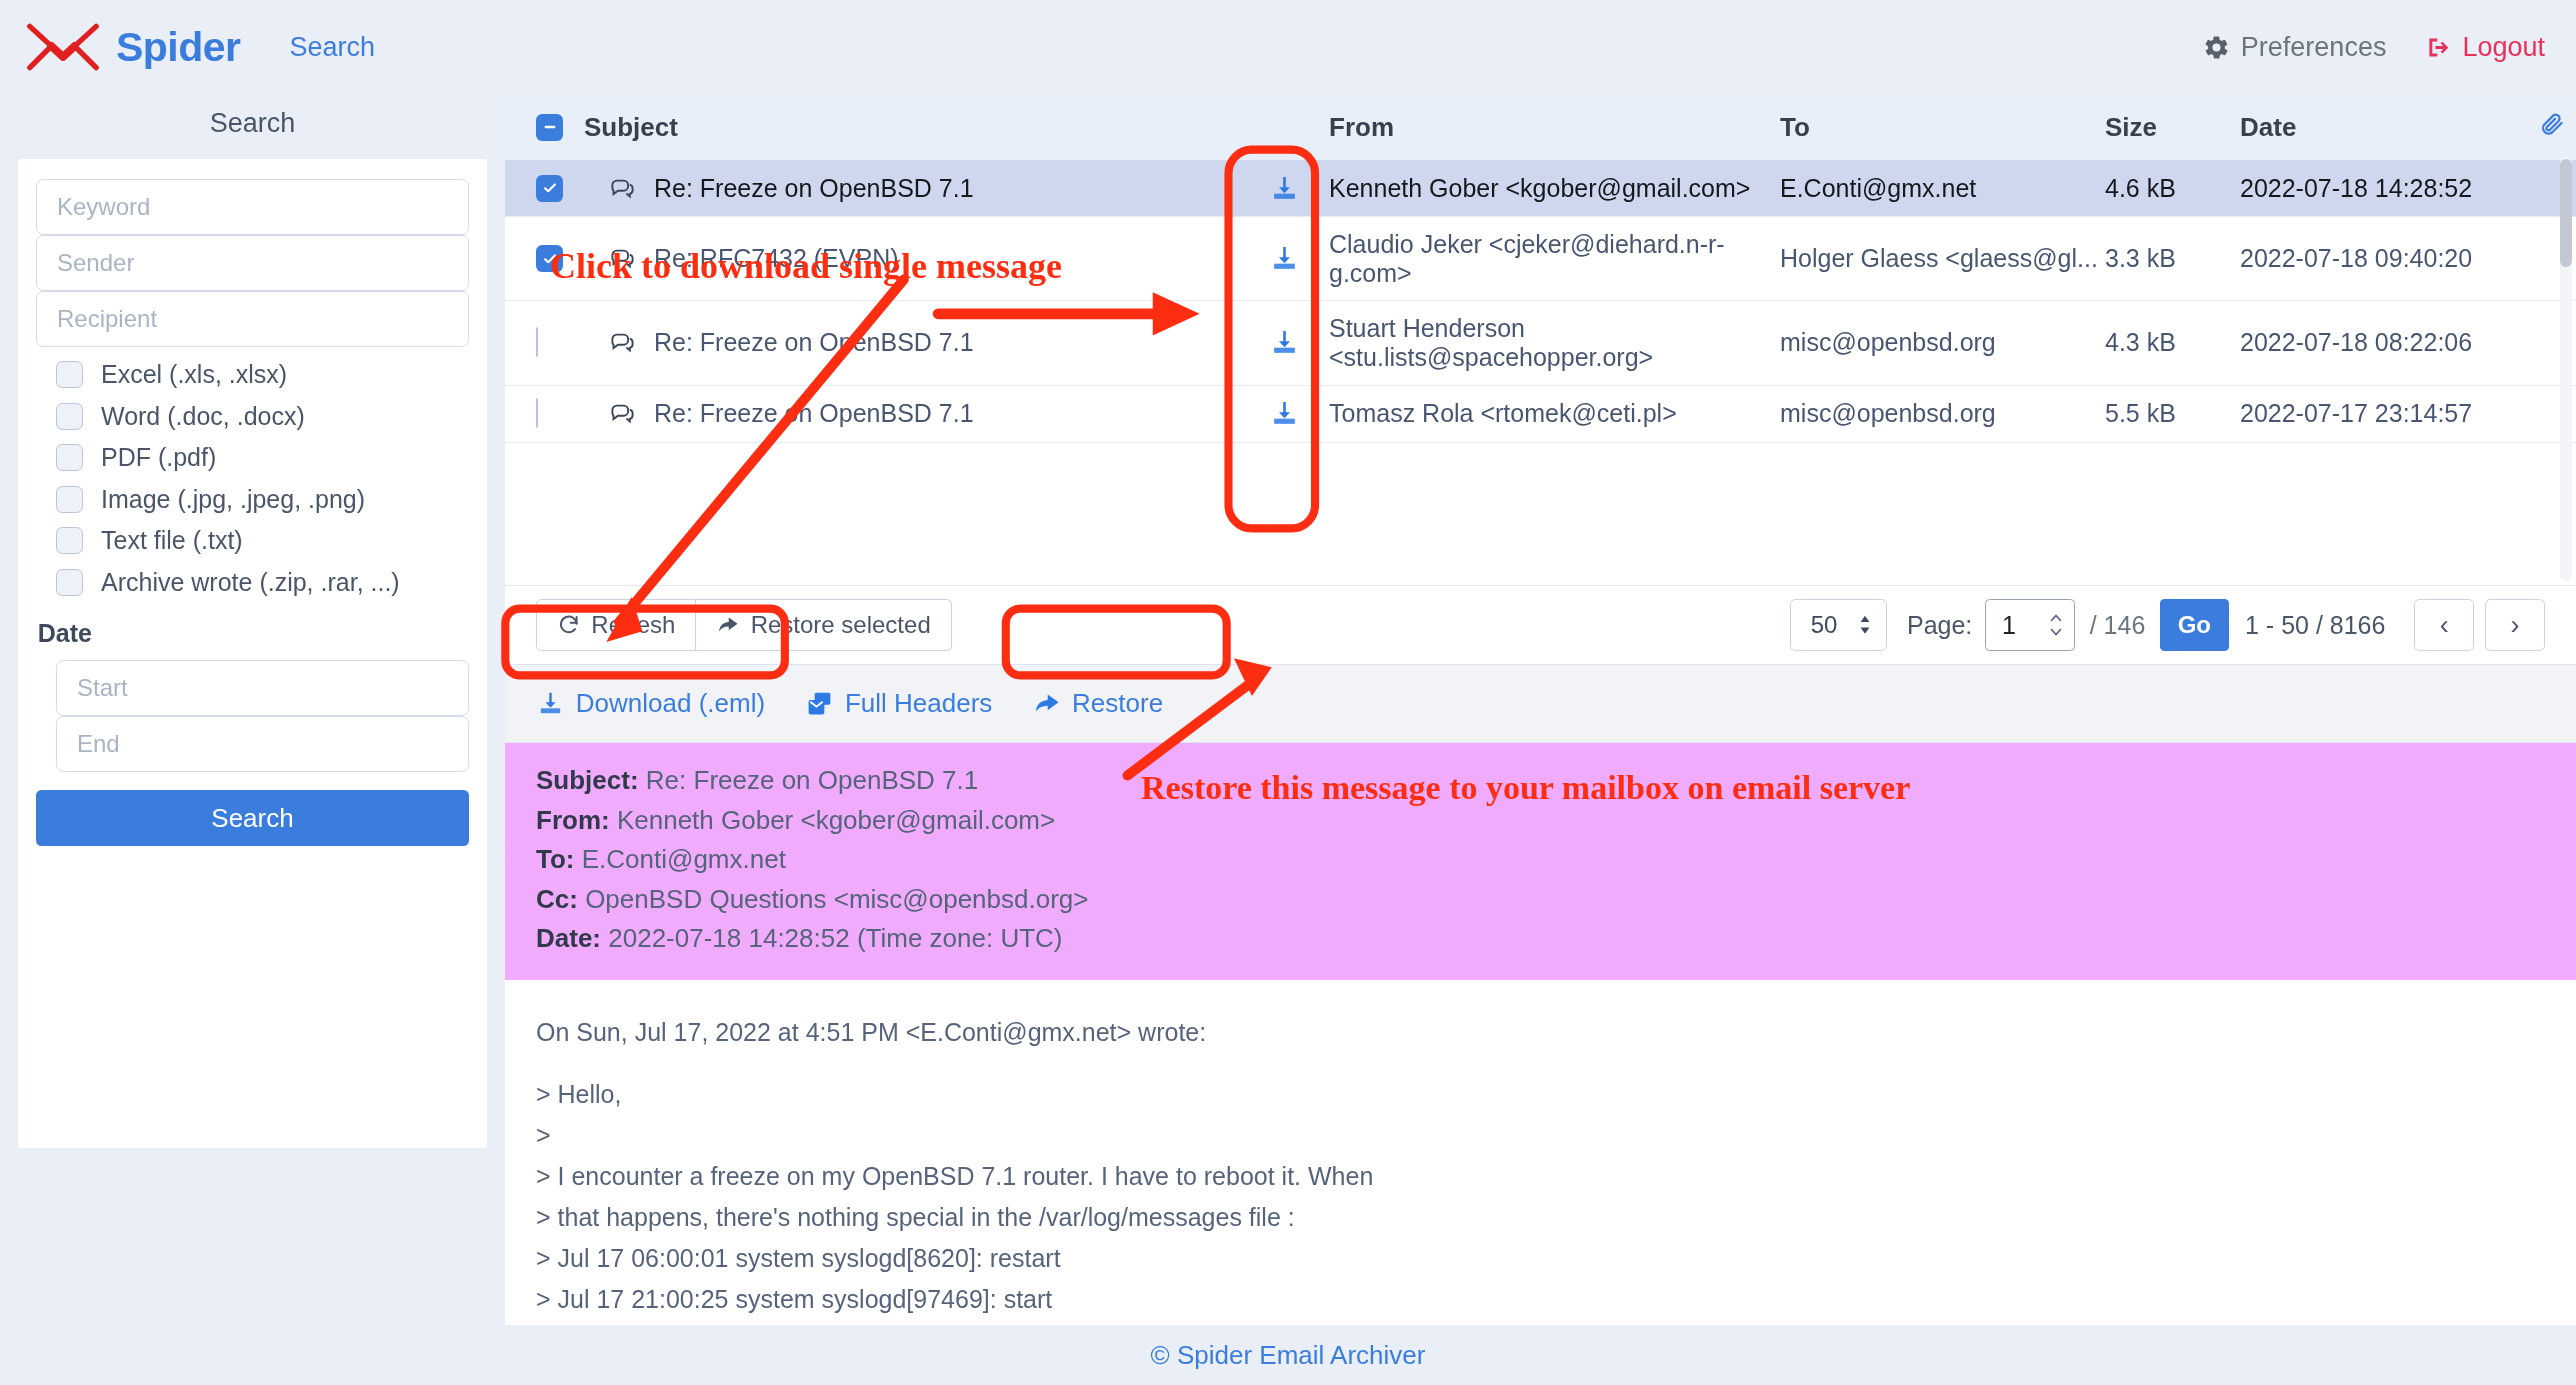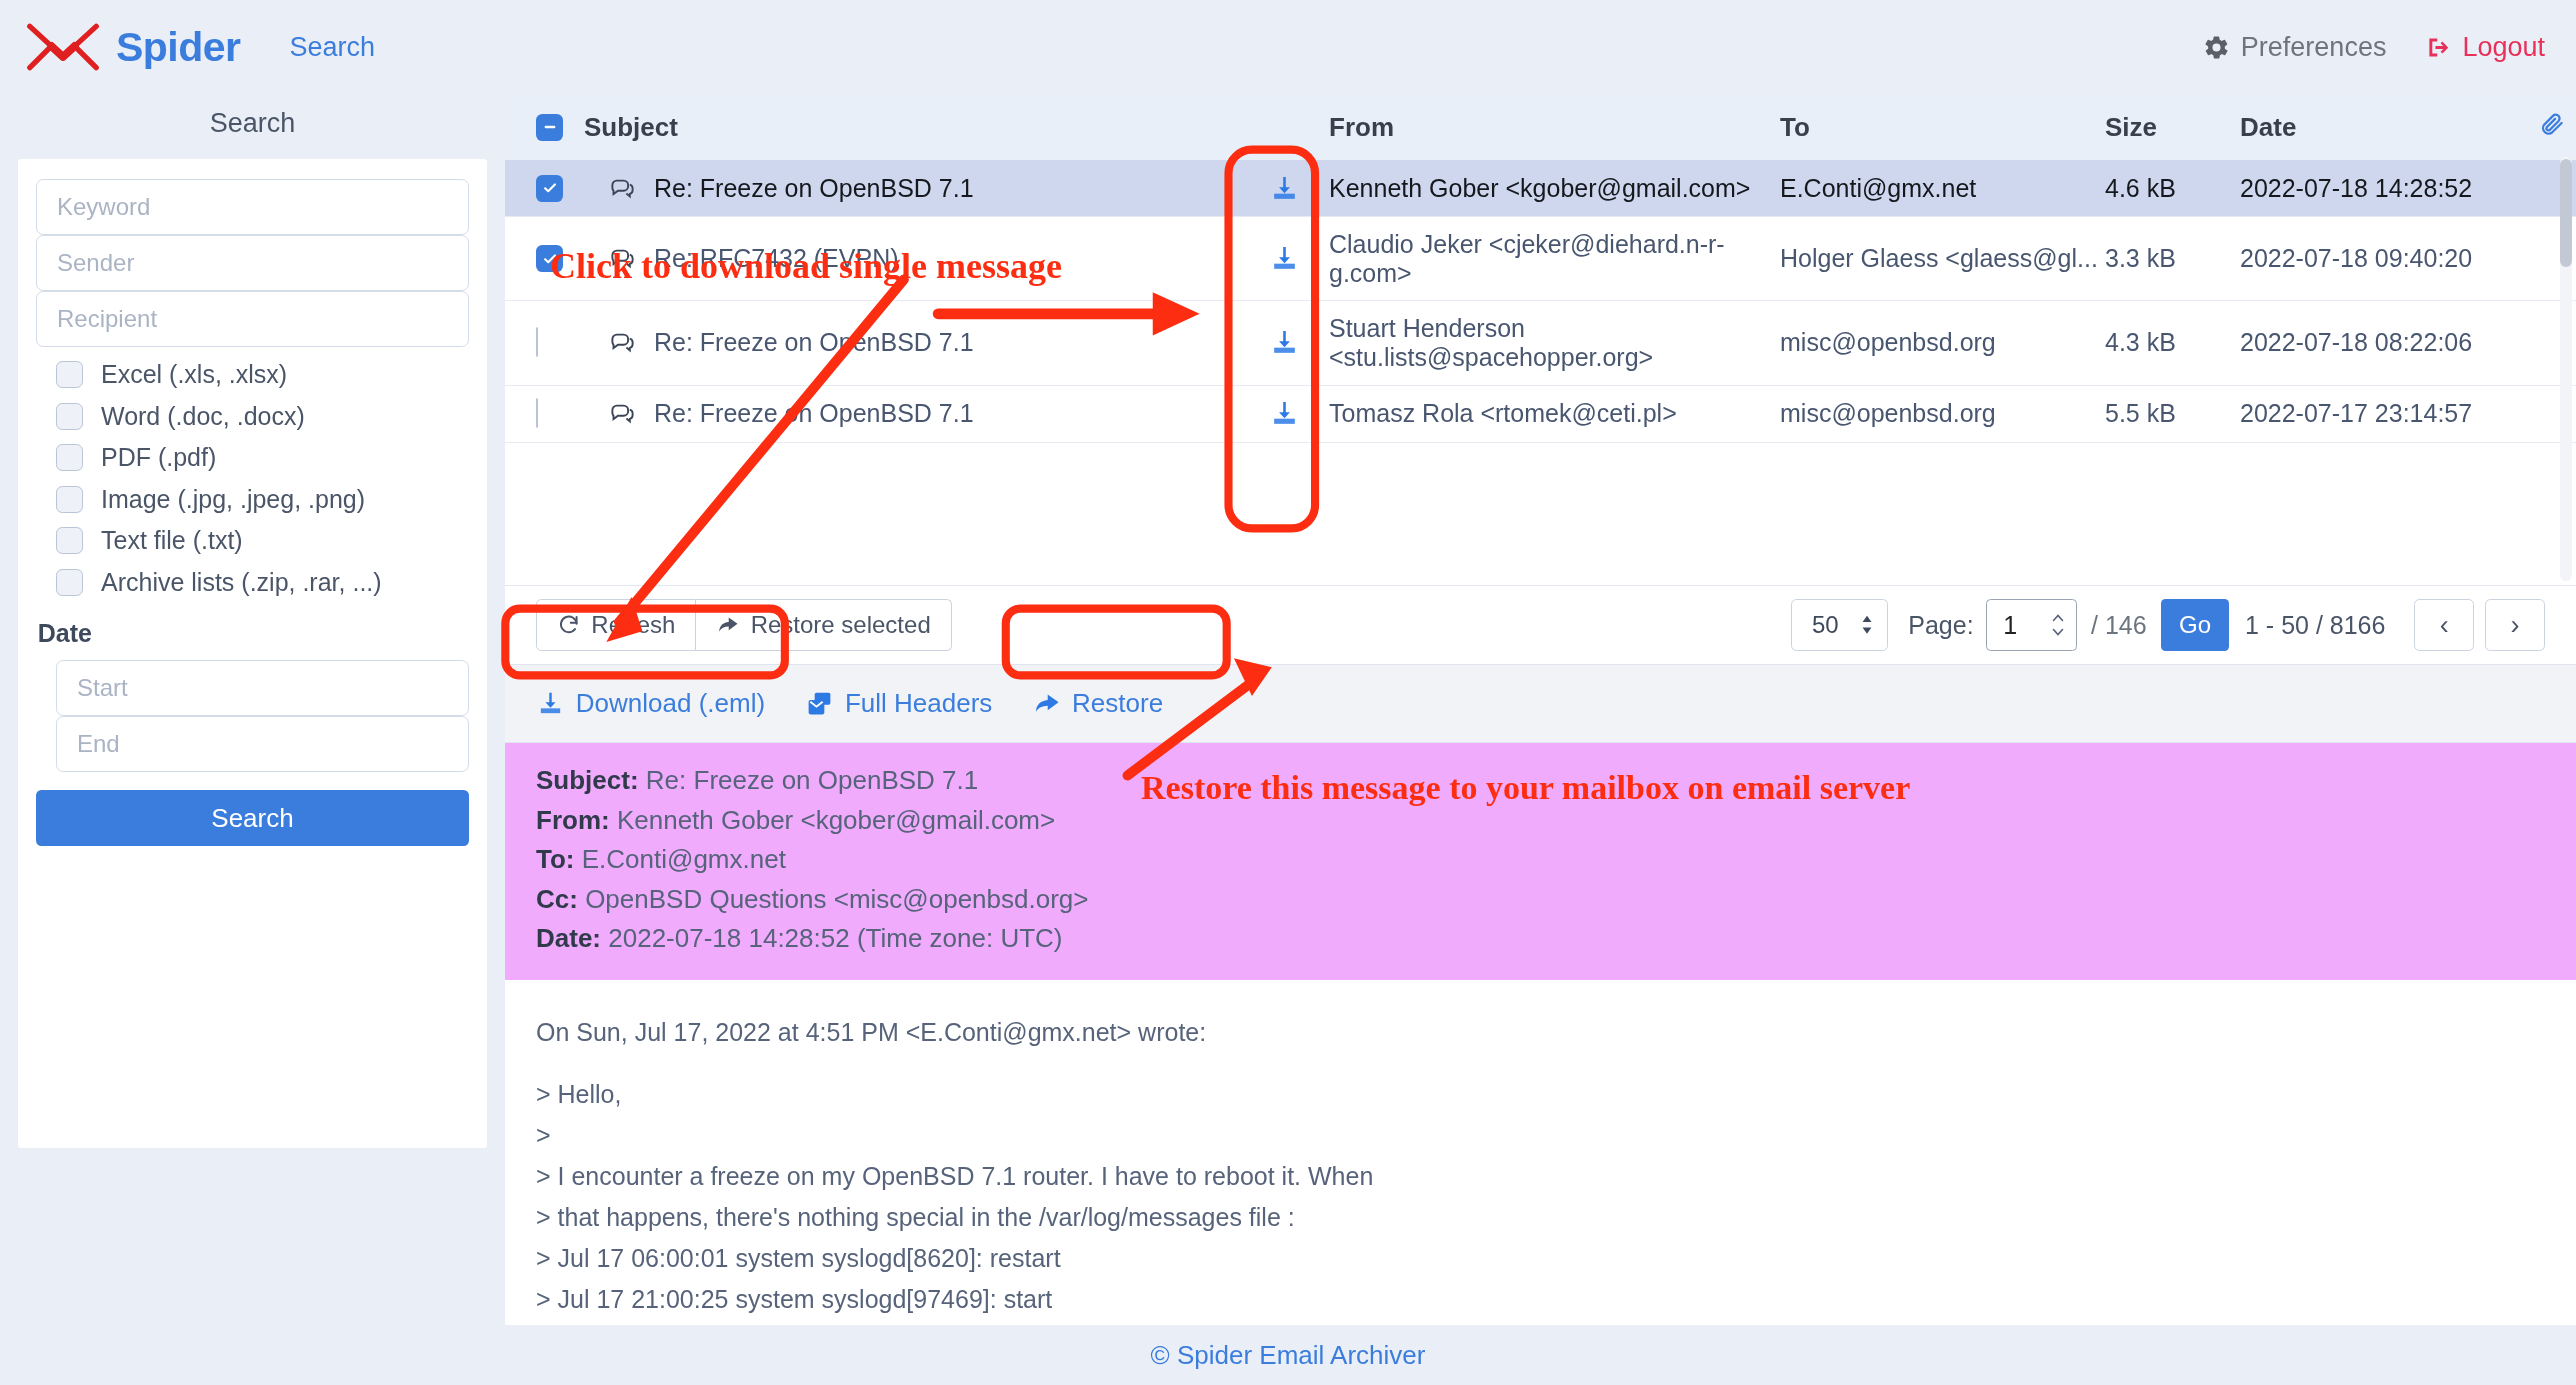--- a/index.html
+++ b/index.html
@@ -156,20 +156,21 @@
     height: 52px; border: 0.9px solid #9aa3b2; border-radius: 4.5px;
     background: #fff; display: flex; align-items: center;
     padding: 0 9px 0 16px; gap: 14.4px;
   }
   .pg-input { font-size: 25px; color: #222; width: 31px; }
   .pg-total { font-size: 25px; color: #6c757d; margin: 0 14.4px; }
   .go-btn {
     height: 52px; background: #3b7ddd; color: #fff; border: none;
     border-radius: 4.5px; font-size: 24px; padding: 0 18px; cursor: pointer;
     font-family: "Liberation Sans", sans-serif;
+    font-weight: bold;
   }
   .range-txt { font-size: 25px; color: #4a5568; margin: 0 18px 0 16px; }
   .nav-btn {
     width: 60px; height: 52px; border: 0.9px solid #ccd3e0; border-radius: 5.4px;
     background: #fff; color: #4a5568; font-size: 27px; cursor: pointer;
     display: flex; align-items: center; justify-content: center; margin-left: 10.8px;
   }
 
   
   .msg-actions {
@@ -278,21 +279,21 @@
       <div class="chk-row sub">
         <span class="cbox"></span>
         <span class="chk-label">Image (.jpg, .jpeg, .png)</span>
       </div>
       <div class="chk-row sub">
         <span class="cbox"></span>
         <span class="chk-label">Text file (.txt)</span>
       </div>
       <div class="chk-row sub">
         <span class="cbox"></span>
-        <span class="chk-label">Archive lists (.zip, .rar, ...)</span>
+        <span class="chk-label">Archive wrote (.zip, .rar, ...)</span>
       </div>
 
       <div class="date-heading">Date</div>
       <input class="field date-field" value="" placeholder="Start" style="">
       <input class="field date-field" value="" placeholder="End" style="">
 
       <button class="search-btn">Search</button>
     </div>
   </div>
 

